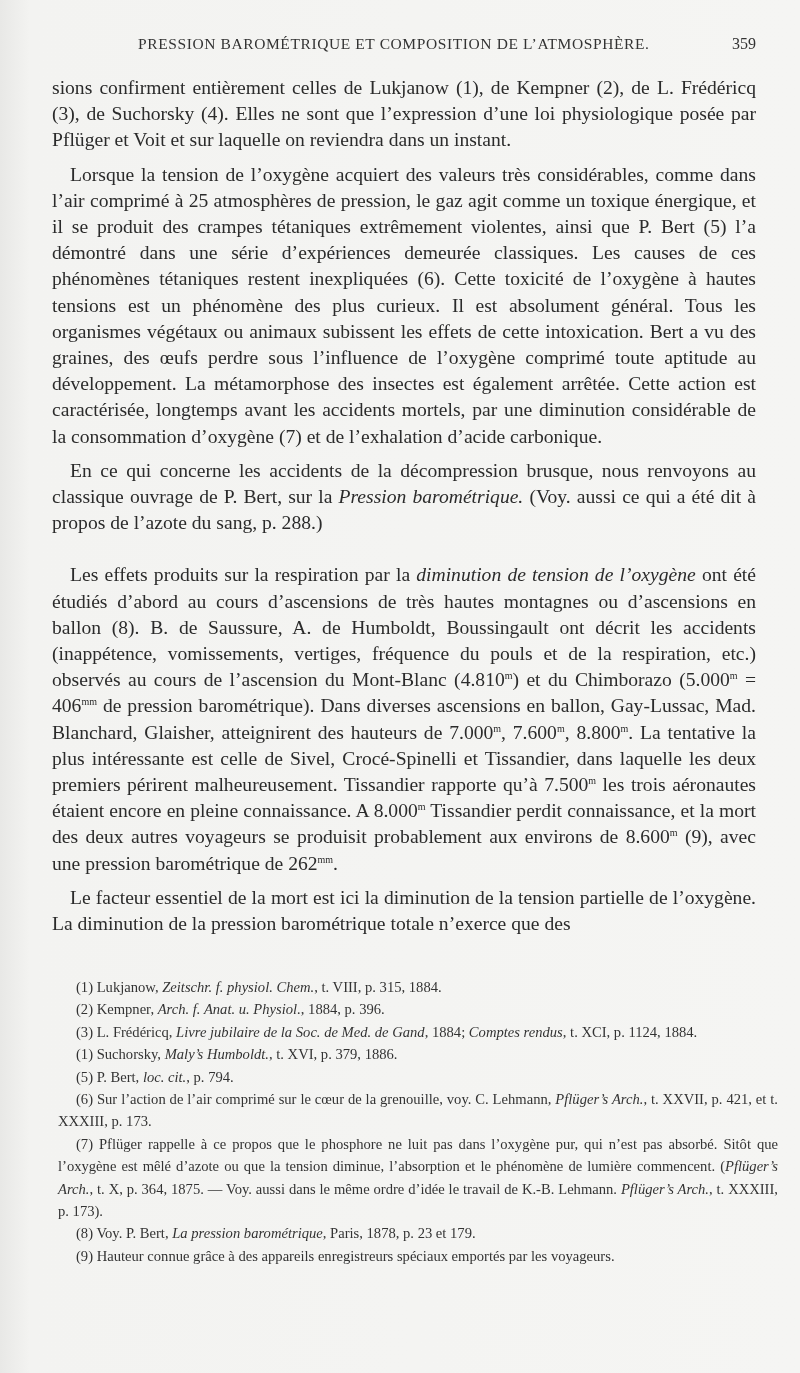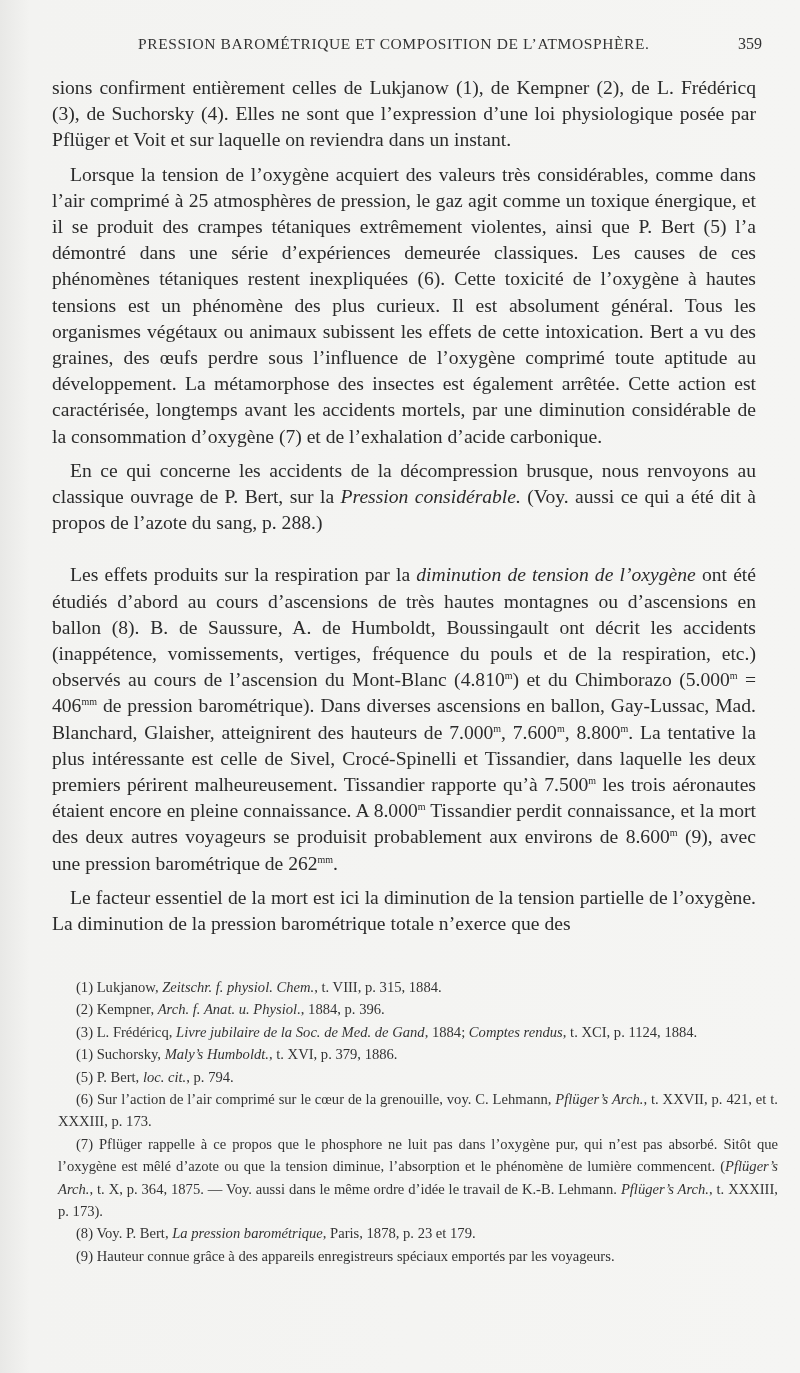--- a/index.html
+++ b/index.html
@@ -31,21 +31,21 @@
     .running-title {
       position: absolute;
       left: 96px;
       top: 0;
       font-size: 15.5px;
       letter-spacing: 0.6px;
       color: #333;
     }
     .page-number {
       position: absolute;
-      right: 0;
+      right: 6px;
       top: 0;
       font-size: 16px;
       color: #333;
     }
     .body-text {
       position: absolute;
       left: 44px;
       top: 67px;
       width: 720px;
       font-size: 19.6px;
@@ -92,21 +92,21 @@
   <div class="running-head">
     <span class="running-title">PRESSION BAROMÉTRIQUE ET COMPOSITION DE L’ATMOSPHÈRE.</span>
     <span class="page-number">359</span>
   </div>
 
   <div class="body-text">
     <p>sions confirment entièrement celles de Lukjanow (1), de Kempner (2), de L. Frédéricq (3), de Suchorsky (4). Elles ne sont que l’expression d’une loi physiologique posée par Pflüger et Voit et sur laquelle on reviendra dans un instant.</p>
 
     <p class="indent">Lorsque la tension de l’oxygène acquiert des valeurs très considérables, comme dans l’air comprimé à 25 atmosphères de pression, le gaz agit comme un toxique énergique, et il se produit des crampes tétaniques extrêmement violentes, ainsi que P. Bert (5) l’a démontré dans une série d’expériences demeurée classiques. Les causes de ces phénomènes tétaniques restent inexpliquées (6). Cette toxicité de l’oxygène à hautes tensions est un phénomène des plus curieux. Il est absolument général. Tous les organismes végétaux ou animaux subissent les effets de cette intoxication. Bert a vu des graines, des œufs perdre sous l’influence de l’oxygène comprimé toute aptitude au développement. La métamorphose des insectes est également arrêtée. Cette action est caractérisée, longtemps avant les accidents mortels, par une diminution considérable de la consommation d’oxygène (7) et de l’exhalation d’acide carbonique.</p>
 
-    <p class="indent"><span>En ce qui concerne les accidents de la décompression brusque, nous renvoyons au classique ouvrage de P. Bert, sur la </span><i>Pression considérable.</i><span> (Voy. aussi ce qui a été dit à propos de l’azote du sang, p. 288.)</span></p>
+    <p class="indent"><span>En ce qui concerne les accidents de la décompression brusque, nous renvoyons au classique ouvrage de P. Bert, sur la </span><i>Pression barométrique.</i><span> (Voy. aussi ce qui a été dit à propos de l’azote du sang, p. 288.)</span></p>
 
     <p class="indent gap-before"><span>Les effets produits sur la respiration par la </span><i>diminution de tension de l’oxygène</i><span> ont été étudiés d’abord au cours d’ascensions de très hautes montagnes ou d’ascensions en ballon (8). B. de Saussure, A. de Humboldt, Boussingault ont décrit les accidents (inappétence, vomissements, vertiges, fréquence du pouls et de la respiration, etc.) observés au cours de l’ascension du Mont-Blanc (4.810</span><sup class="u">m</sup><span>) et du Chimborazo (5.000</span><sup class="u">m</sup><span> = 406</span><sup class="u">mm</sup><span> de pression barométrique). Dans diverses ascensions en ballon, Gay-Lussac, Mad. Blanchard, Glaisher, atteignirent des hauteurs de 7.000</span><sup class="u">m</sup><span>, 7.600</span><sup class="u">m</sup><span>, 8.800</span><sup class="u">m</sup><span>. La tentative la plus intéressante est celle de Sivel, Crocé-Spinelli et Tissandier, dans laquelle les deux premiers périrent malheureusement. Tissandier rapporte qu’à 7.500</span><sup class="u">m</sup><span> les trois aéronautes étaient encore en pleine connaissance. A 8.000</span><sup class="u">m</sup><span> Tissandier perdit connaissance, et la mort des deux autres voyageurs se produisit probablement aux environs de 8.600</span><sup class="u">m</sup><span> (9), avec une pression barométrique de 262</span><sup class="u">mm</sup><span>.</span></p>
 
     <p class="indent">Le facteur essentiel de la mort est ici la diminution de la tension partielle de l’oxygène. La diminution de la pression barométrique totale n’exerce que des</p>
   </div>
 
   <div class="footnotes">
     <p><span>(1) Lukjanow, </span><i>Zeitschr. f. physiol. Chem.</i><span>, t. VIII, p. 315, 1884.</span></p>
     <p><span>(2) Kempner, </span><i>Arch. f. Anat. u. Physiol.</i><span>, 1884, p. 396.</span></p>
     <p><span>(3) L. Frédéricq, </span><i>Livre jubilaire de la Soc. de Med. de Gand</i><span>, 1884; </span><i>Comptes rendus</i><span>, t. XCI, p. 1124, 1884.</span></p>

